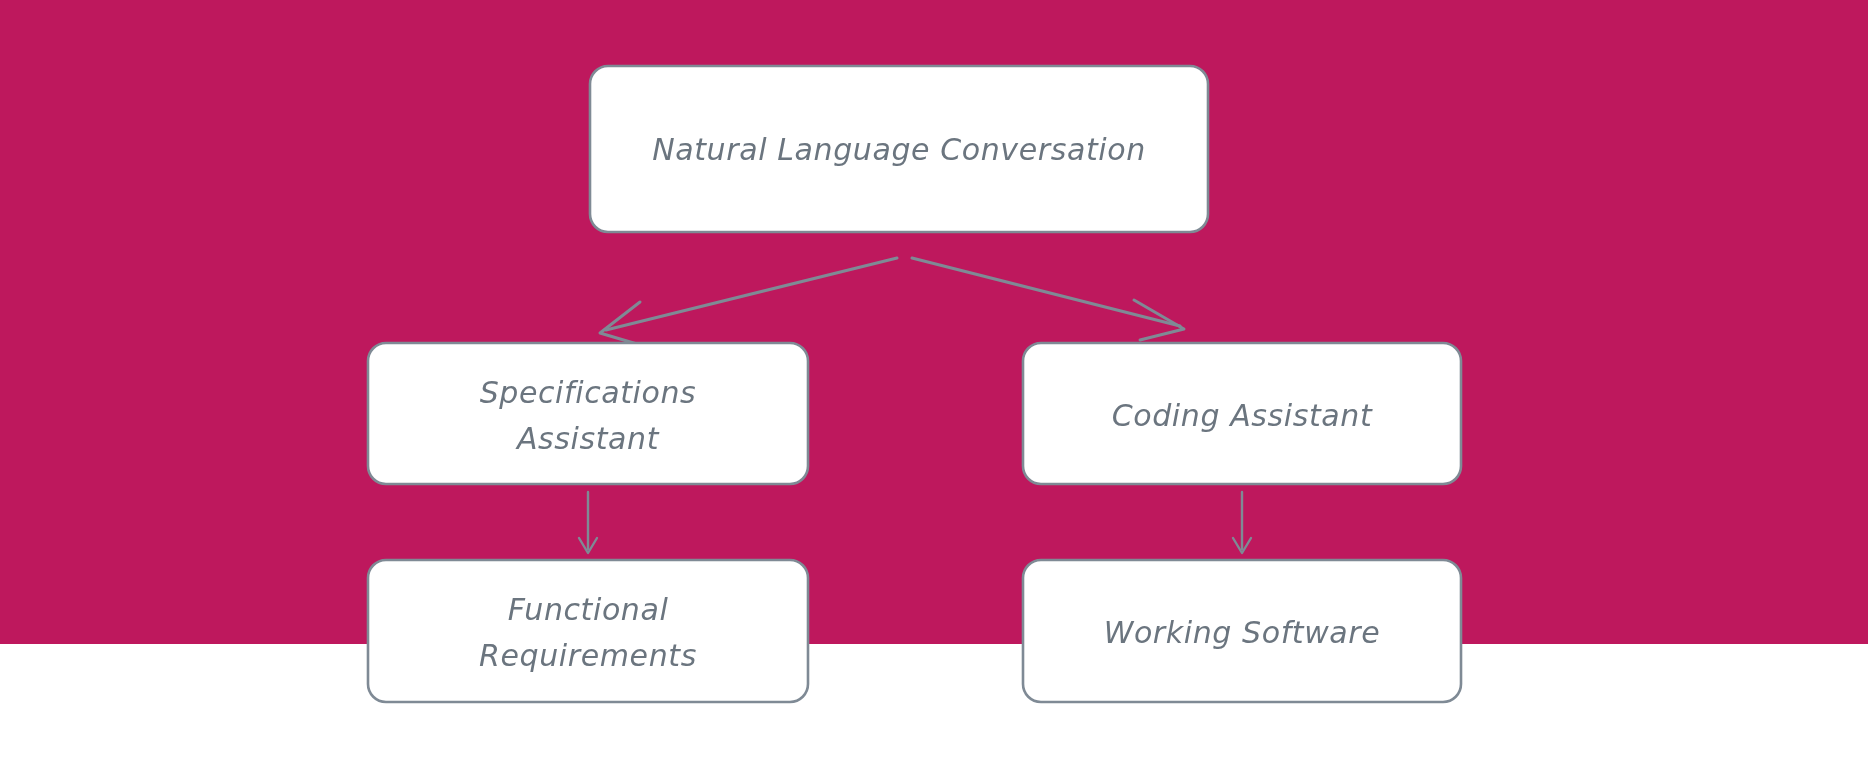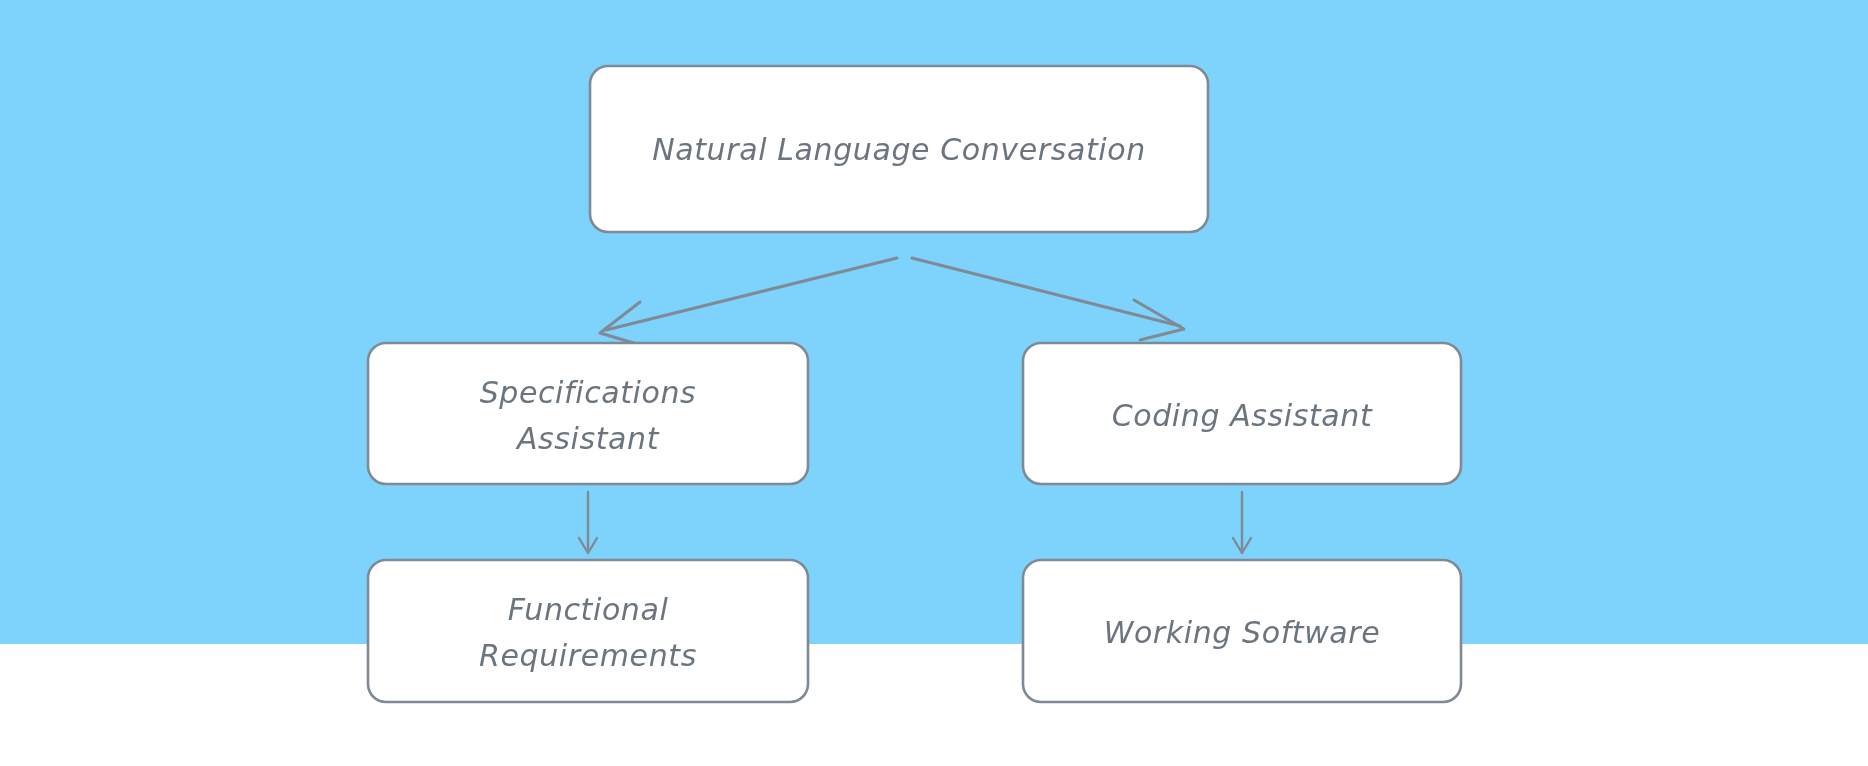--- a/index.html
+++ b/index.html
@@ -11,21 +11,21 @@
   body {
     width: 1868px;
     height: 766px;
     overflow: hidden;
     font-family: "DejaVu Sans", sans-serif;
   }
   #diagram-root {
     position: relative;
     width: 1868px;
     height: 644px;
-    background: #7dd3fc;
+    background: #be185d;
   }
   #diagram-svg {
     position: absolute;
     top: 0;
     left: 0;
     width: 1868px;
     height: 766px;
     display: block;
   }
   .node-box {

